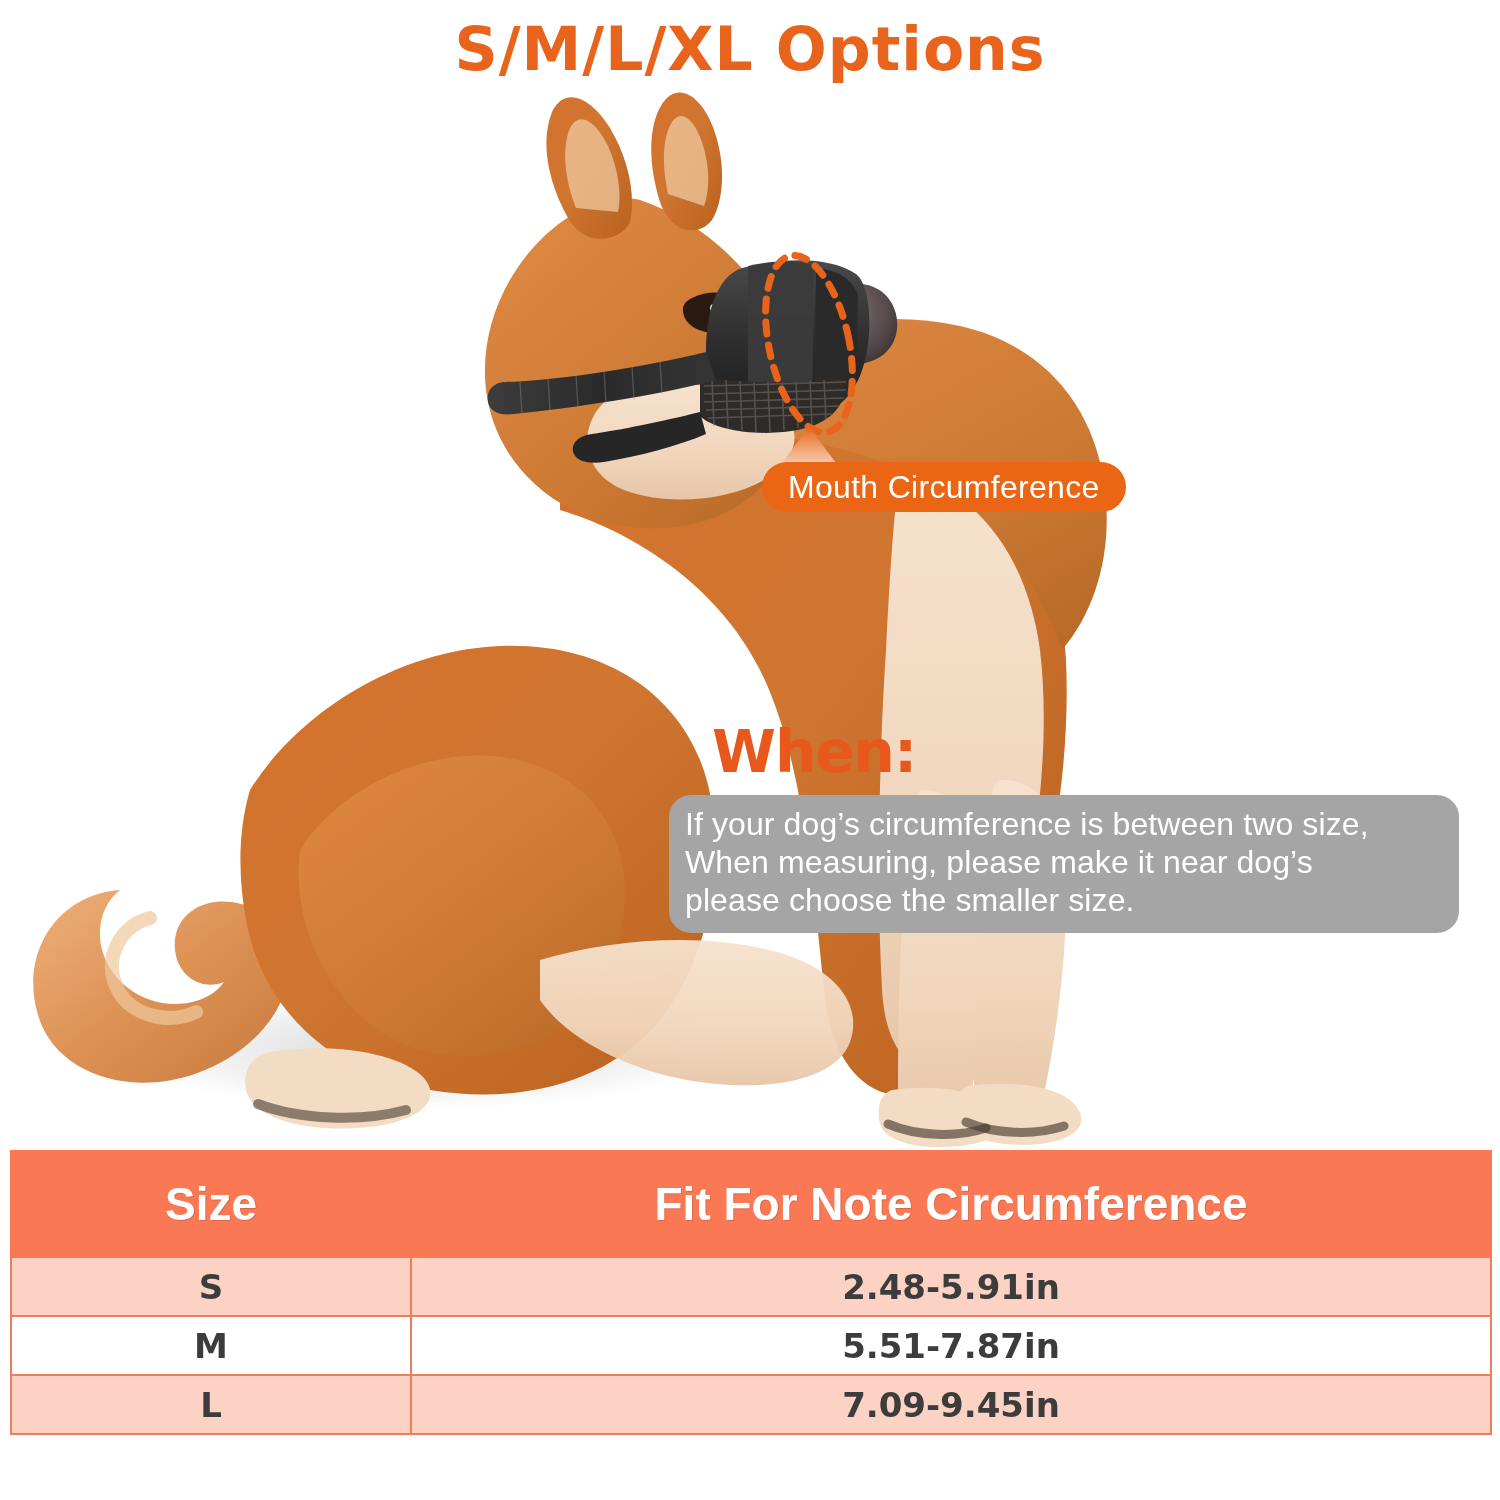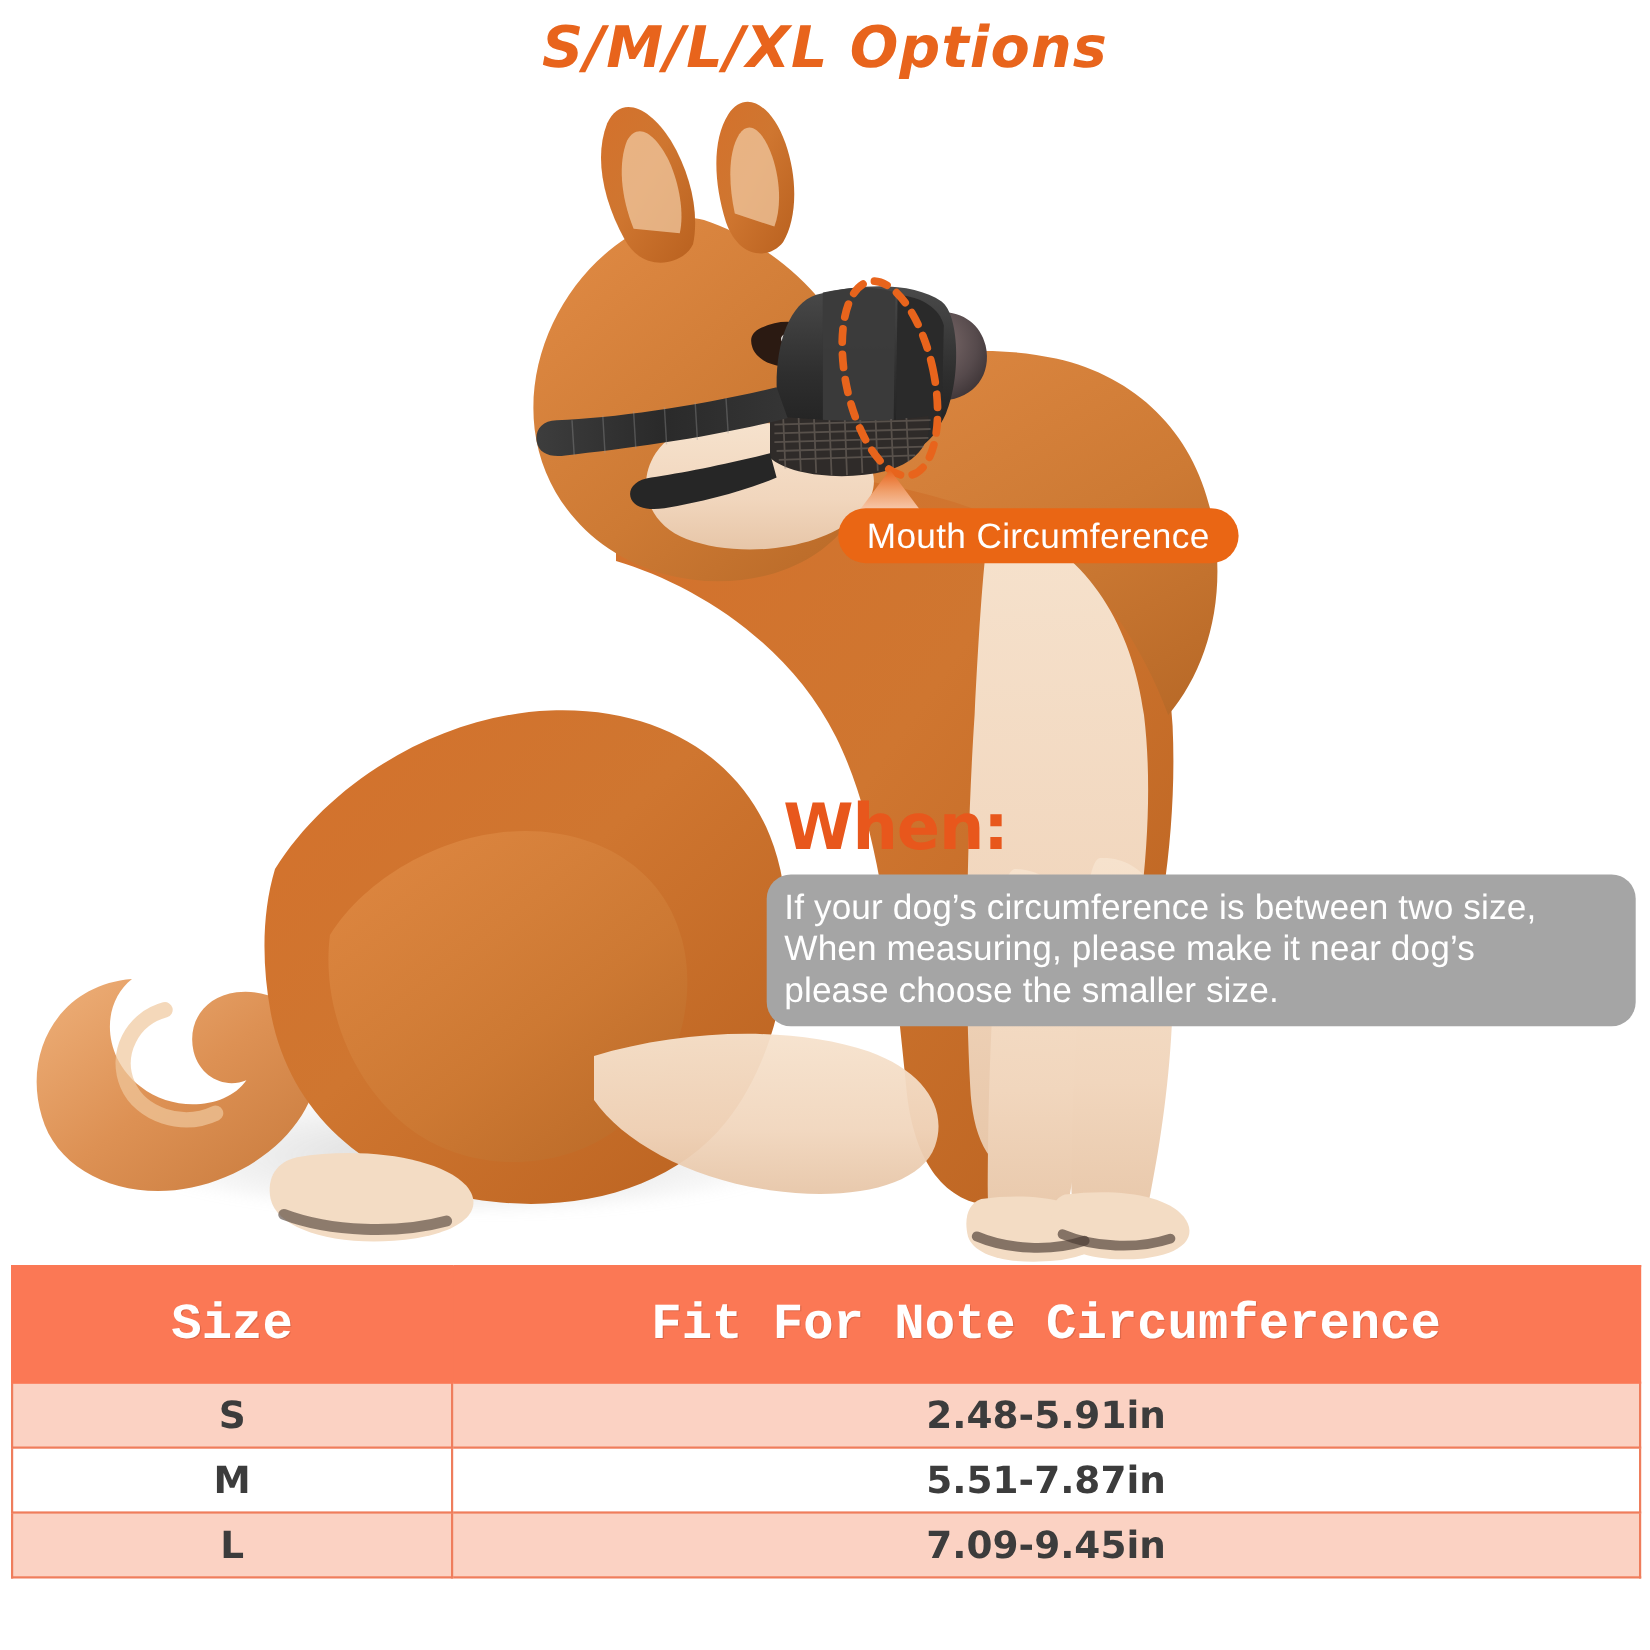--- a/index.html
+++ b/index.html
@@ -18,23 +18,22 @@
     overflow: hidden;
   }
 
   
   #title {
     position: absolute;
     left: 0;
     top: 14px;
     width: 1500px;
     text-align: center;
-    font-size: 52px;
+    font-size: 60px;
     font-weight: bold;
-    font-style: italic;
     letter-spacing: 1px;
     color: #e8641c;
     font-family: "DejaVu Sans", sans-serif;
     white-space: nowrap;
   }
 
   
   #photo-stage {
     position: absolute;
     left: 0;
@@ -101,21 +100,21 @@
     left: 712px;
     top: 718px;
     font-size: 58px;
     font-weight: bold;
     color: #e8571c;
     font-family: "DejaVu Sans", sans-serif;
     letter-spacing: -1px;
   }
   #note-box {
     position: absolute;
-    left: 697px;
+    left: 669px;
     top: 795px;
     width: 790px;
     padding: 10px 18px 14px 16px;
     box-sizing: border-box;
     background: #a5a5a5;
     border-radius: 22px;
     color: #ffffff;
     font-size: 32px;
     line-height: 38px;
     letter-spacing: 0.1px;
@@ -137,21 +136,21 @@
     padding: 0;
   }
   #size-table thead th {
     background: #fb7855;
     color: #ffffff;
     height: 104px;
     font-size: 46px;
     font-weight: bold;
     border-color: #fb7855;
     text-shadow: 1px 1px 0 rgba(150,60,40,0.28);
-    font-family: Liberation Mono, monospace;
+    font-family: Liberation Sans, sans-serif;
   }
   #size-table td {
     height: 57px;
     font-size: 34px;
     font-weight: bold;
     color: #3c3c3c;
     font-family: "DejaVu Sans", sans-serif;
   }
   #size-table tbody tr.row-tint td { background: #fbd2c3; }
   #size-table tbody tr.row-plain td { background: #ffffff; }

